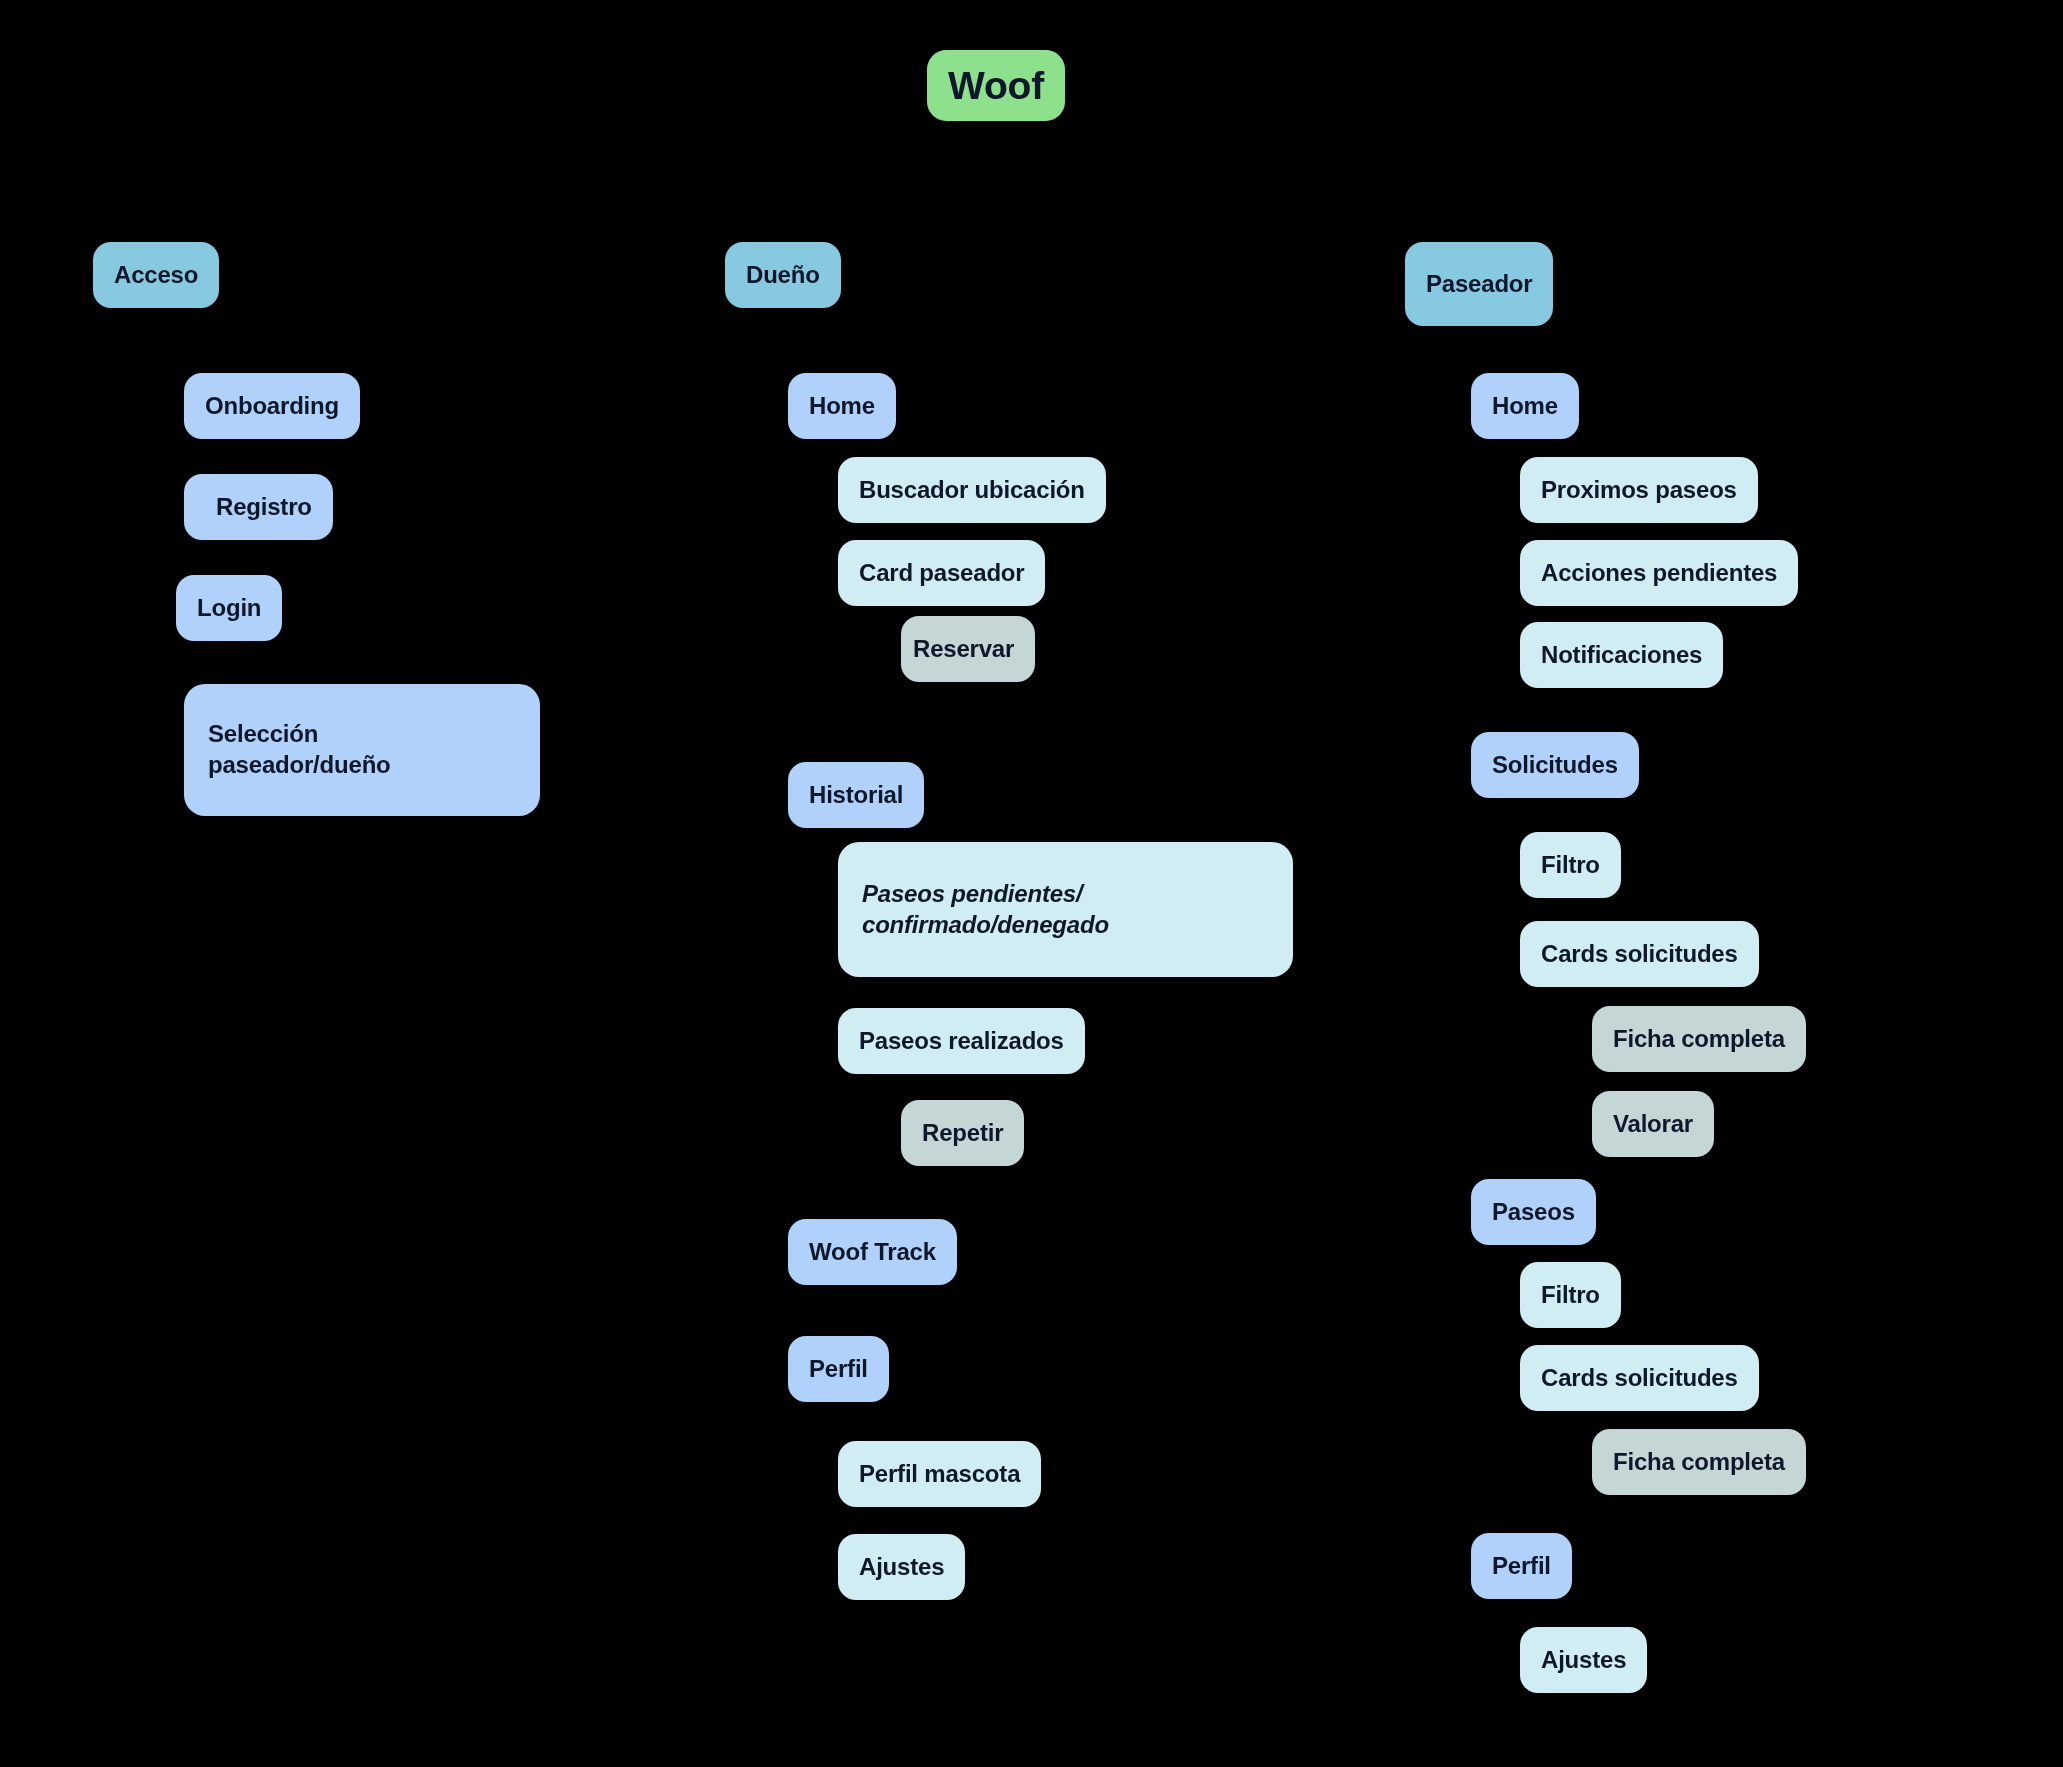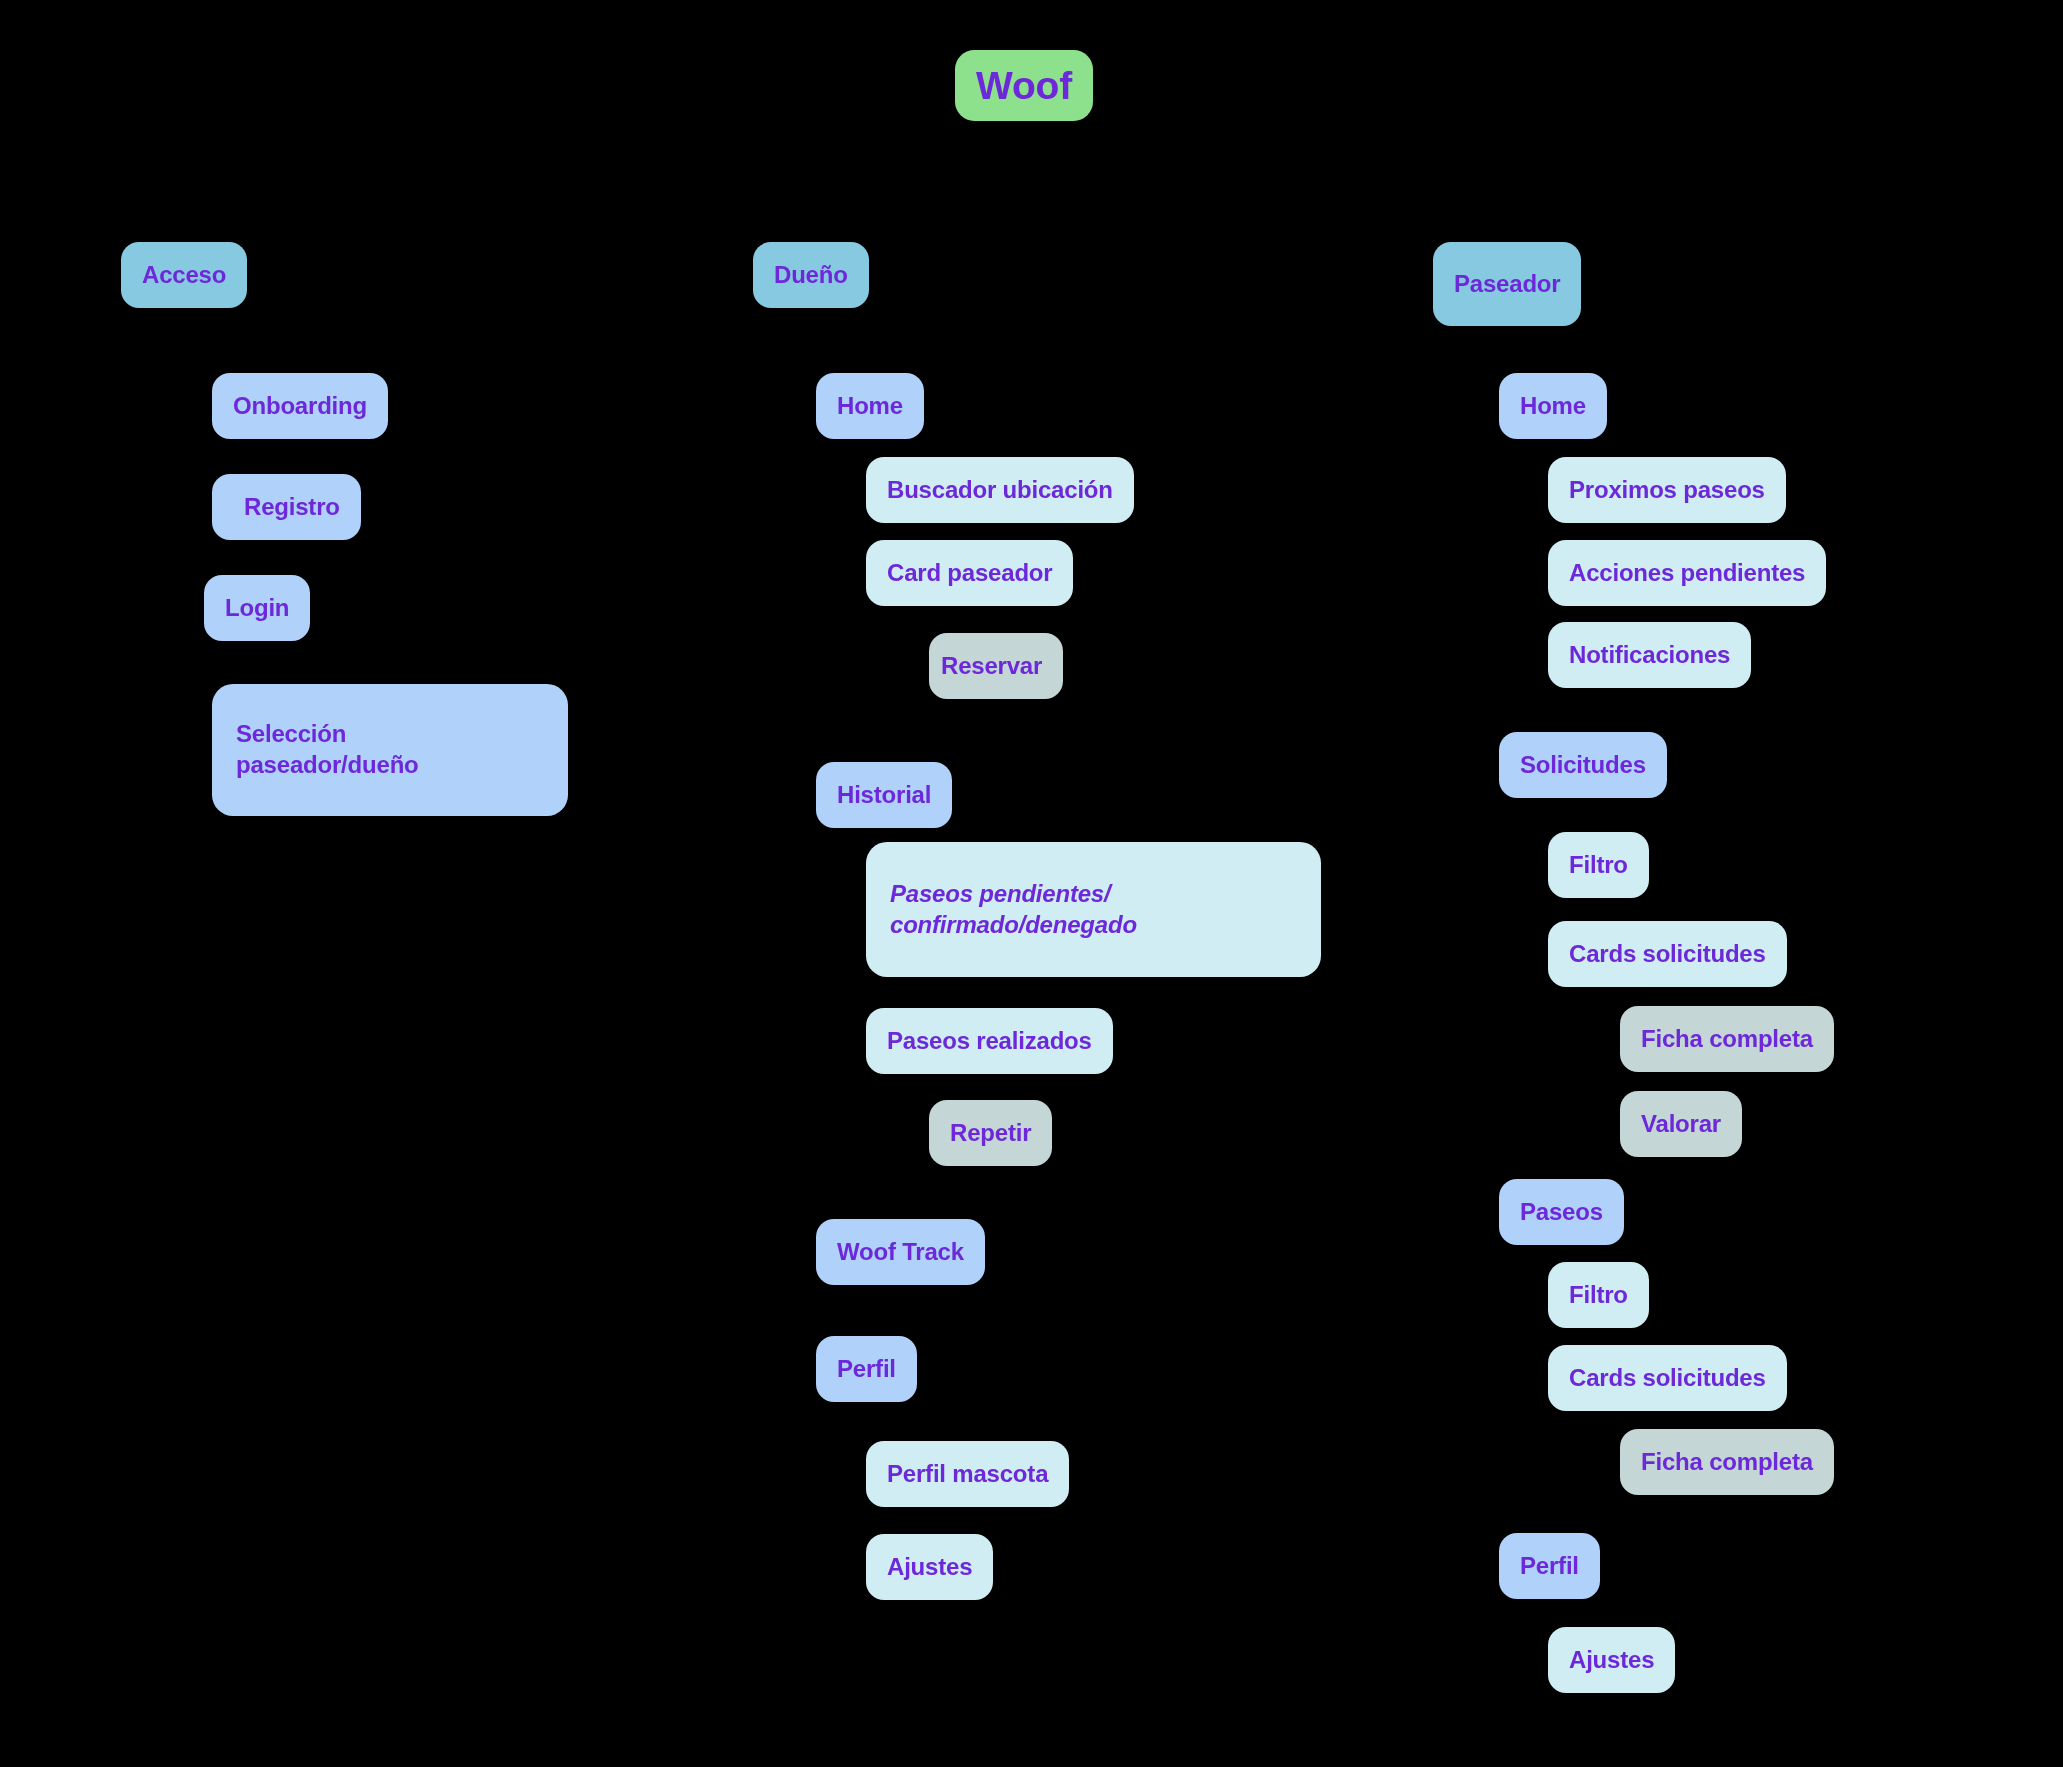--- a/index.html
+++ b/index.html
@@ -15,26 +15,25 @@
     background: #000000;
     font-family: "Liberation Sans", "DejaVu Sans", sans-serif;
     overflow: hidden;
   }
   .node {
     position: absolute;
     display: flex;
     align-items: center;
     box-sizing: border-box;
     border-radius: 18px;
-    color: #6d28d9;
+    color: #0f172a;
     font-weight: 700;
     letter-spacing: -0.2px;
     line-height: 1.28;
     white-space: pre;
-    margin-left: 28px;
   }
   
   .lvl-root { background: #8DE08C; }
   .lvl-1    { background: #88C9E2; }
   .lvl-2    { background: #AFD1FA; }
   .lvl-3    { background: #CFEDF2; }
   .lvl-4    { background: #C4D6D6; }
 
   
   .node {
@@ -70,21 +69,21 @@
 paseador/dueño</div>
 
   <div class="node lvl-1" style="left:725px; top:242px; height:66px;">Dueño</div>
 
   <div class="node lvl-2" style="left:788px; top:373px; height:66px;">Home</div>
 
   <div class="node lvl-3" style="left:838px; top:457px; height:66px;">Buscador ubicación</div>
 
   <div class="node lvl-3" style="left:838px; top:540px; height:66px;">Card paseador</div>
 
-  <div class="node lvl-4" style="left:901px; top:633px; height:66px;padding-left:12px;">Reservar</div>
+  <div class="node lvl-4" style="left:901px; top:616px; height:66px;padding-left:12px;">Reservar</div>
 
   <div class="node lvl-2" style="left:788px; top:762px; height:66px;">Historial</div>
 
   <div class="node lvl-3 multiline" style="left:838px; top:842px; width:455px; height:135px; border-radius:21px;font-style:italic;">Paseos pendientes/
 confirmado/denegado</div>
 
   <div class="node lvl-3" style="left:838px; top:1008px; height:66px;">Paseos realizados</div>
 
   <div class="node lvl-4" style="left:901px; top:1100px; height:66px;">Repetir</div>
 

